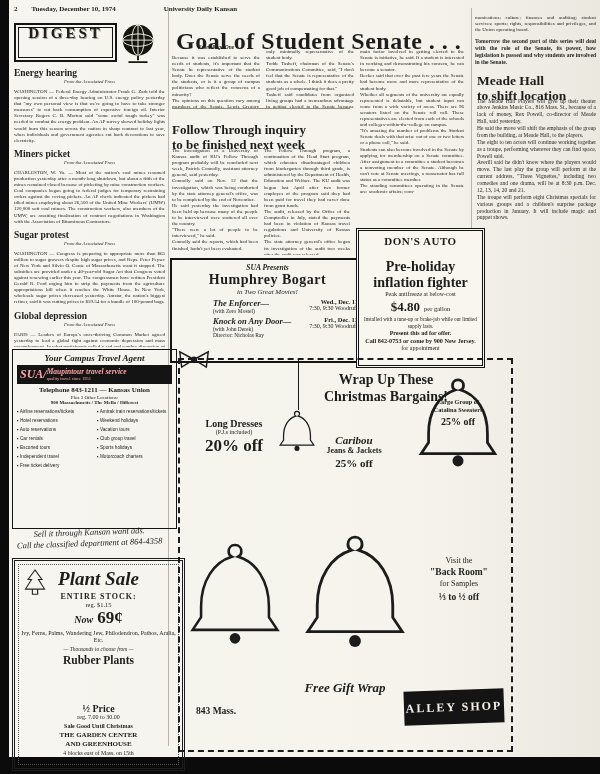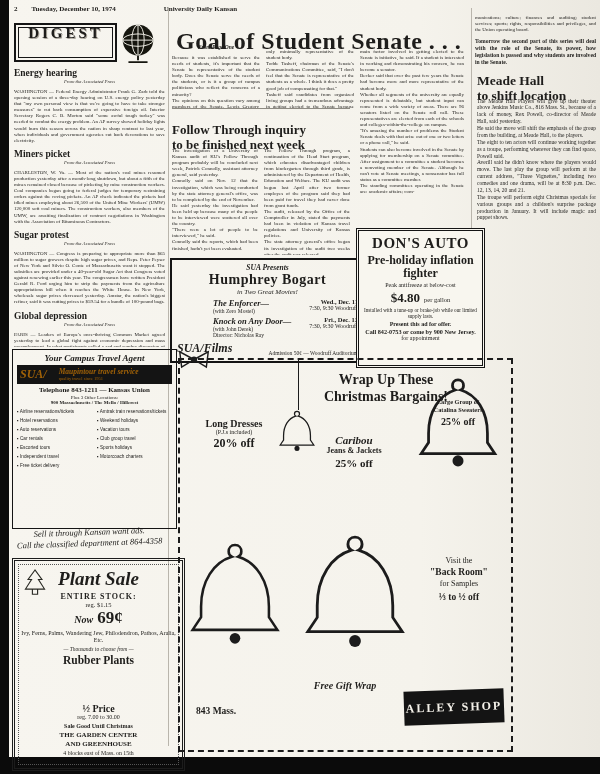--- a/index.html
+++ b/index.html
@@ -29,21 +29,21 @@
   .globe{left:117px;top:20px;}
 
   
   .digest-col{left:14px;top:63px;width:151px;height:284px;overflow:hidden;}
   .digest-col h3{font-size:9.5px;font-weight:bold;margin:5px 0 1px;}
   .digest-col .credit{font-size:4.8px;font-style:italic;text-align:center;margin-bottom:1px;}
 
   
   .travel{left:12px;top:349px;width:155px;height:172px;border:1px solid #141414;padding:3px 4px;}
   .travel .kicker{font-size:9px;font-weight:bold;font-style:italic;text-align:center;}
-  .travel .bar{background:#141414;color:#a16207;margin:2px 0;padding:2px 3px;display:flex;align-items:center;gap:12px;}
+  .travel .bar{background:#141414;color:#fca5a5;margin:2px 0;padding:2px 3px;display:flex;align-items:center;gap:0;}
   .travel .bar .pre{font-size:12px;font-weight:bold;font-style:italic;}
   .travel .bar .bn{font-size:7.5px;font-weight:bold;font-style:italic;line-height:1.1;}
   .travel .bar .bnote{font-size:4.5px;}
   .travel .phone{font-size:7px;font-weight:bold;text-align:center;margin-top:2px;}
   .travel .loc1{font-size:5px;text-align:center;margin-top:1px;}
   .travel .loc2{font-size:5px;text-align:center;font-weight:bold;}
   .travel .cols{display:flex;gap:5px;margin-top:3px;font-family:"Liberation Sans","DejaVu Sans",sans-serif;font-size:4.7px;line-height:1.9;}
   .travel .cols>div{flex:1;}
   .t-item::before{content:"▪ ";}
 
@@ -89,22 +89,22 @@
   .sua .mt{font-size:8.5px;font-weight:bold;font-style:italic;}
   .sua .ms{font-size:5.5px;}
   .sua .md{font-size:6.5px;font-weight:bold;text-align:right;}
   .sua .mtv{font-size:6px;text-align:right;}
   .sua .bot{display:flex;justify-content:space-between;align-items:flex-end;margin-top:3px;}
   .sua .brand{font-size:12px;font-weight:bold;font-style:italic;}
   .sua .adm{font-size:5.5px;}
 
   
   .dons{left:356px;top:228px;width:113px;height:126px;border:3px double #141414;padding:4px 5px;text-align:center;background:#f8f6ef;}
-  .dons .name{font-size:15px;font-weight:bold;letter-spacing:.5px;}
-  .dons .hl{font-size:12px;font-weight:bold;line-height:1.12;margin-top:2px;}
+  .dons .name{font-size:11px;font-weight:bold;letter-spacing:.5px;}
+  .dons .hl{font-size:14px;font-weight:bold;line-height:1.12;margin-top:12px;}
   .dons .sub{font-size:6px;margin-top:1px;}
   .dons .price{font-size:13px;font-weight:bold;}
   .dons .unit{font-size:6.5px;}
   .dons .body{font-size:5.2px;line-height:1.25;margin-top:1px;}
   .dons .note{font-size:6px;font-weight:bold;margin-top:1px;}
   .dons .phone{font-size:6.2px;font-weight:bold;margin-top:1px;line-height:1.2;}
   .dons .appt{font-size:6px;}
 
   
   .cont{left:475px;top:10px;width:121px;}
@@ -113,41 +113,41 @@
   .mbody{left:477px;top:92px;width:119px;height:253px;}
 
   
   .alley{left:178px;top:358px;width:331px;height:390px;border:2px dashed #1c1c1c;}
   .alley .ahead{position:absolute;left:100px;top:12px;width:212px;text-align:center;font-size:14px;font-weight:bold;line-height:1.2;}
   .alley .string{position:absolute;left:118px;top:0;width:1px;height:50px;background:#1c1c1c;}
   .bell{position:absolute;}
   .ld{position:absolute;left:12px;top:58px;width:84px;text-align:center;}
   .ld .n{font-size:10px;font-weight:bold;}
   .ld .note{font-size:6px;}
-  .ld .d{font-size:12px;font-weight:bold;margin-top:1px;}
+  .ld .d{font-size:17px;font-weight:bold;margin-top:1px;}
   .cj{position:absolute;left:128px;top:74px;width:92px;text-align:center;}
   .cj .n{font-size:11px;font-weight:bold;font-style:italic;}
   .cj .n2{font-size:8px;font-weight:bold;}
   .cj .d{font-size:11px;font-weight:bold;margin-top:2px;}
   .sw{position:absolute;left:232px;top:4px;width:92px;height:128px;text-align:center;}
   .sw .txt{position:relative;padding-top:34px;}
   .sw .n{font-size:6.3px;font-weight:bold;width:62px;margin:0 auto;line-height:1.25;}
   .sw .d{font-size:10px;font-weight:bold;margin-top:2px;}
   .sk{position:absolute;left:12px;top:196px;width:86px;text-align:center;}
   .sk .n{font-size:8px;font-weight:bold;line-height:1.2;}
   .sk .note{font-size:6.5px;margin-top:1px;}
   .sk .p{font-size:16px;font-weight:bold;margin-top:2px;}
   .co{position:absolute;left:130px;top:208px;width:90px;text-align:center;}
   .co .n{font-size:9px;font-weight:bold;line-height:1.2;}
   .co .d{font-size:13px;font-weight:bold;margin-top:3px;}
   .br{position:absolute;left:236px;top:196px;width:86px;text-align:center;line-height:1.3;}
   .br .l1,.br .l3{font-size:8px;}
   .br .l2{font-size:9.5px;font-weight:bold;}
   .br .d{font-size:9.5px;font-weight:bold;margin-top:2px;}
-  .gift{position:absolute;left:100px;top:320px;width:130px;text-align:center;font-size:10px;font-weight:bold;font-style:italic;}
+  .gift{position:absolute;left:100px;top:320px;width:130px;text-align:center;font-size:13px;font-weight:bold;font-style:italic;}
   .aaddr{position:absolute;left:16px;top:346px;font-size:9.5px;font-weight:bold;}
   .badge{position:absolute;left:224px;top:330px;width:100px;height:34px;background:#141414;color:#f4f1e9;display:flex;align-items:center;justify-content:center;font-size:12px;font-weight:bold;letter-spacing:2px;transform:rotate(-2deg);}
   .bow{position:absolute;left:-5px;top:-11px;}
 </style>
 </head>
 <body>
 
 <div class="page">
 
   <div class="abs scan-left"></div>
@@ -262,24 +262,20 @@
         <div class="ms">Director: Nicholas Ray</div>
       </div>
       <div>
         <div class="md">Fri., Dec. 13</div>
         <div class="mtv">
           <span>7:30, 9:30</span>
           <span>Woodruff</span>
         </div>
       </div>
     </div>
-    <div class="bot">
-      <div class="brand">SUA/Films</div>
-      <div class="adm">Admission 50¢ — Woodruff Auditorium</div>
-    </div>
   </div>
 
   <div class="abs dons">
     <div class="name">DON'S AUTO</div>
     <div class="hl">Pre-holiday inflation fighter</div>
     <div class="sub">Peak antifreeze at below-cost</div>
     <div>
       <span class="price">$4.80</span>
       <span class="unit">per gallon</span>
     </div>

